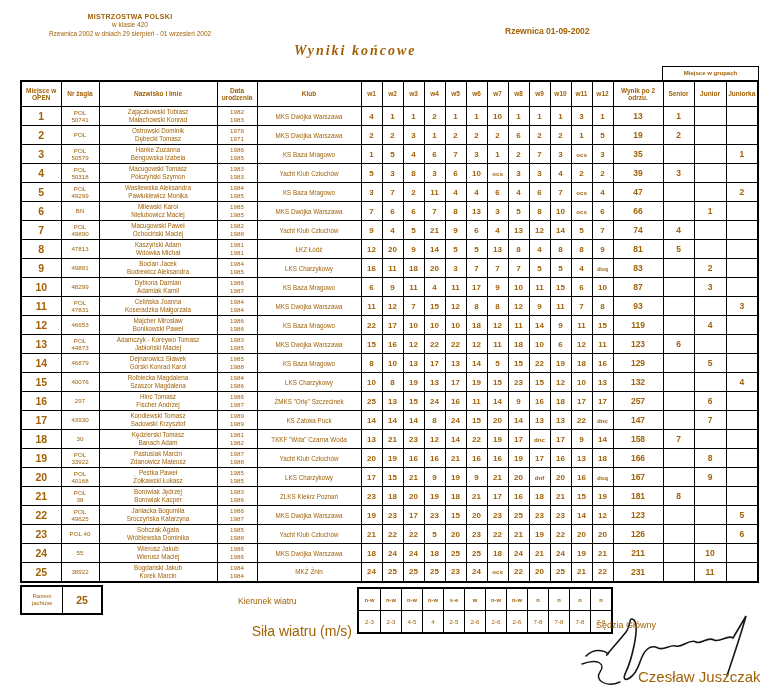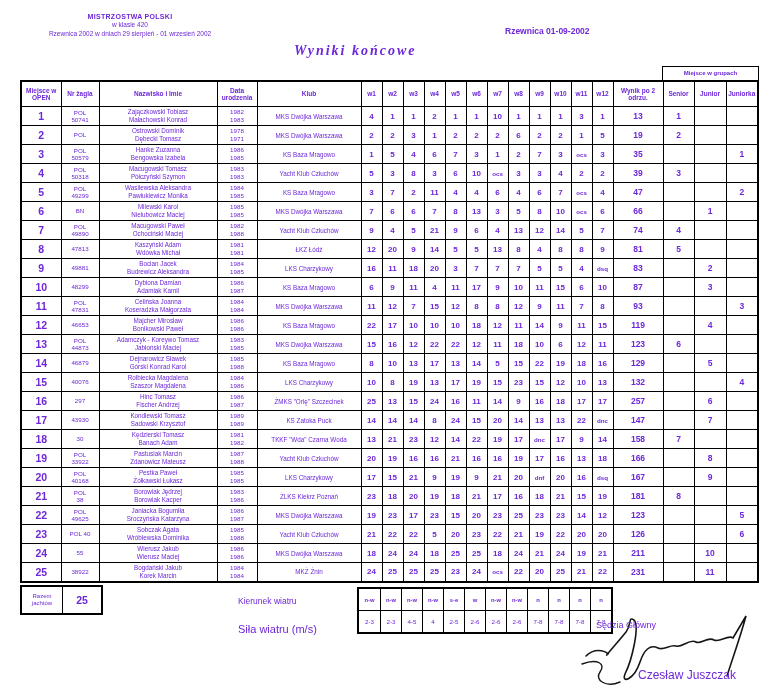--- a/index.html
+++ b/index.html
@@ -1,17 +1,17 @@
 <!DOCTYPE html>
 <html><head>
 <meta charset="utf-8">
 <style>
   html,body{margin:0;padding:0;background:#e8e8e8;}
   .page{position:relative;width:780px;height:699px;background:#ffffff;
-        font-family:"Liberation Sans",sans-serif;color:#6d28d9;overflow:hidden;}
+        font-family:"Liberation Sans",sans-serif;color:#a16207;overflow:hidden;}
 
   
   .comp-title{position:absolute;left:25px;top:13px;width:210px;text-align:center;}
   .comp-title .l1{font-size:7px;font-weight:700;letter-spacing:.3px;}
   .comp-title .l2{font-size:6.5px;margin-top:1px;}
   .comp-title .l3{font-size:6.5px;margin-top:2px;white-space:nowrap;}
   .date-loc{position:absolute;left:505px;top:26px;font-size:8.5px;font-weight:700;}
   .results-title{position:absolute;left:294px;top:43px;font-family:"Liberation Serif",serif;
                  font-style:italic;font-weight:700;font-size:14px;letter-spacing:2px;}
 
@@ -36,33 +36,33 @@
   td.c-senior,td.c-junior,td.c-juniorka{font-size:8.5px;font-weight:700;}
 
   
   .razem{position:absolute;left:20px;top:585px;display:flex;border:2px solid #000;height:26px;box-sizing:content-box;}
   .razem .lbl{width:40px;border-right:1px solid #000;font-size:6px;line-height:7px;
               display:flex;flex-direction:column;justify-content:center;text-align:center;}
   .razem .val{width:38px;font-size:10.5px;font-weight:700;display:flex;align-items:center;justify-content:center;}
 
   
   .wind-label1{position:absolute;left:238px;top:596px;width:114px;font-size:8.5px;}
-  .wind-label2{position:absolute;left:238px;top:623px;width:114px;text-align:left;font-size:11px;}
+  .wind-label2{position:absolute;left:238px;top:623px;width:114px;text-align:right;font-size:14px;}
   .wind-grid{position:absolute;left:357px;top:587px;border:2px solid #000;display:inline-block;}
   .wind-row{display:flex;}
   .wind-row + .wind-row{border-top:1px solid #000;}
   .wind-cell{width:21px;height:21px;display:flex;align-items:center;justify-content:center;
              border-left:1px solid #000;box-sizing:border-box;}
   .wind-cell:first-child{border-left:none;}
   .wind-row.dir .wind-cell{font-size:5.8px;font-weight:700;}
   .wind-row.spd .wind-cell{font-size:6.2px;}
 
   
   .sig-role{position:absolute;left:596px;top:620px;font-size:9px;}
-  .sig-name{position:absolute;left:638px;top:668px;font-size:12px;}
+  .sig-name{position:absolute;left:638px;top:668px;font-size:15px;}
   .sig-svg{position:absolute;left:578px;top:608px;}
 </style>
 </head>
 <body>
 
 <div class="page">
 
   <div class="comp-title">
     <div class="l1">MISTRZOSTWA POLSKI</div>
     <div class="l2">w klasie 420</div>

